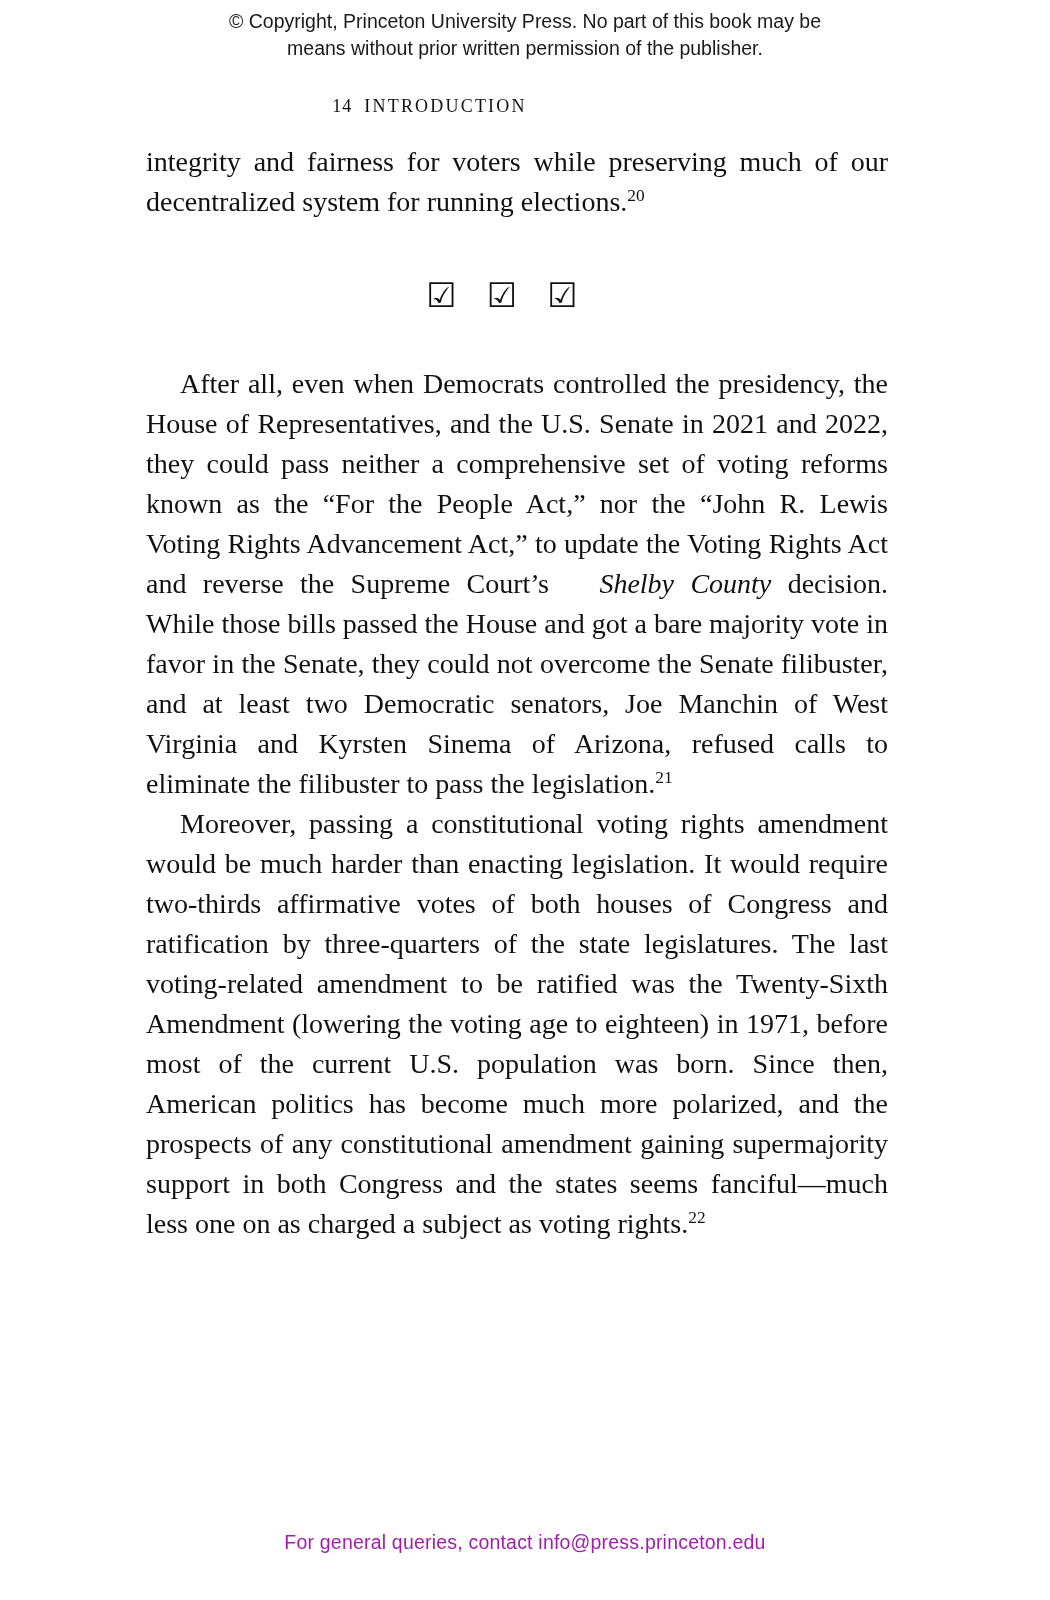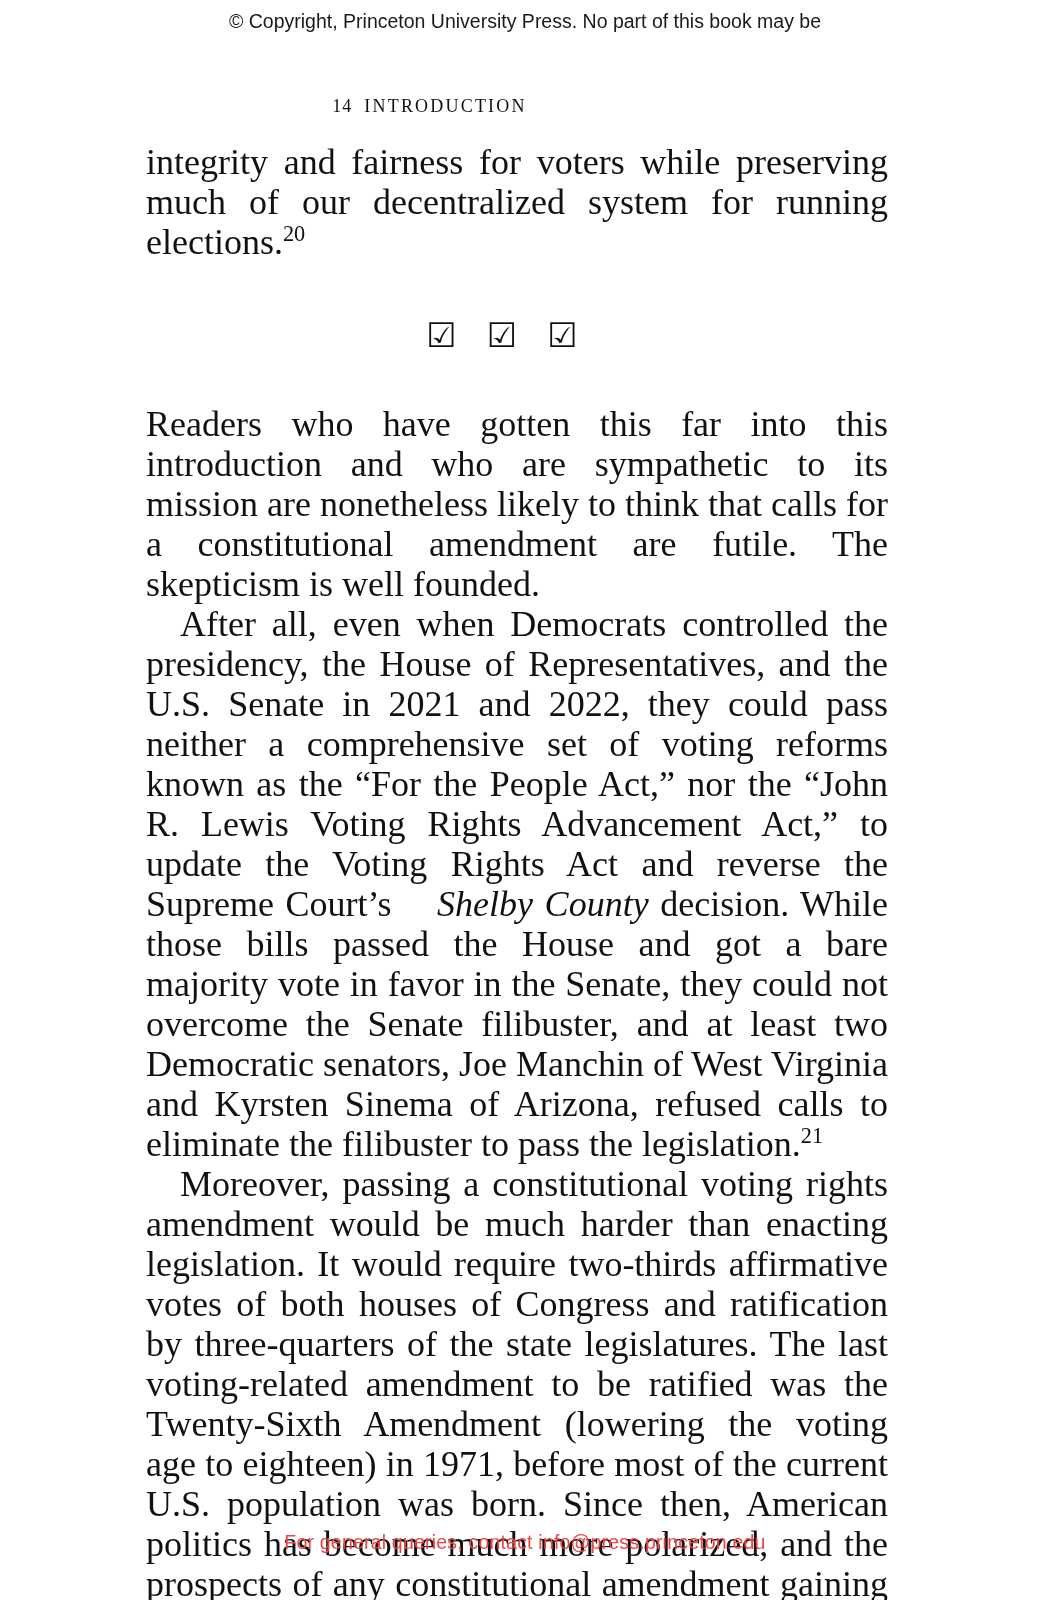--- a/index.html
+++ b/index.html
@@ -54,21 +54,21 @@
 
   .body-area {
     position: absolute;
     top: 142px;
     left: 146px;
     width: 742px;
   }
 
   p.para {
     margin: 0;
-    font-size: 36px;
+    font-size: 28px;
     line-height: 40px;
     text-align: justify;
     text-justify: inter-word;
     hyphens: none;
     -webkit-hyphens: none;
   }
   p.para.indent {
     text-indent: 34px;
   }
   p.para.last-line-left {
@@ -96,48 +96,48 @@
   }
 
   .footer-note {
     position: absolute;
     bottom: 46px;
     left: 0;
     width: 1050px;
     text-align: center;
     font-family: "Liberation Sans", sans-serif;
     font-size: 19.5px;
-    color: #ef4444;
+    color: #a21caf;
     letter-spacing: 0.2px;
   }
 
   em { font-style: italic; margin-left: 34px; }
 </style>
 </head>
 <body>
 
 <div class="page">
 
   <div class="copyright-notice">
     <span class="cline">© Copyright, Princeton University Press. No part of this book may be</span>
+    <span class="cline">means without prior written permission of the publisher.</span>
   </div>
 
   <div class="running-head">
     <span class="folio">14</span><span>INTRODUCTION</span>
   </div>
 
   <div class="body-area">
 
     <p class="para last-line-left"><span>integrity and fairness for voters while preserving much of our decentralized system for running elections.</span><sup>20</sup></p>
 
     <div class="ornament">
       <span>☑</span><span>☑</span><span>☑</span>
     </div>
 
-    <p class="para last-line-left">Readers who have gotten this far into this introduction and who are sympathetic to its mission are nonetheless likely to think that calls for a constitutional amendment are futile. The skepticism is well founded.</p>
 
     <p class="para indent last-line-left"><span>After all, even when Democrats controlled the presidency, the House of Representatives, and the U.S. Senate in 2021 and 2022, they could pass neither a comprehensive set of voting reforms known as the “For the People Act,” nor the “John R. Lewis Voting Rights Advancement Act,” to update the Voting Rights Act and reverse the Supreme Court’s </span><em>Shelby County</em><span> decision. While those bills passed the House and got a bare majority vote in favor in the Senate, they could not overcome the Senate filibuster, and at least two Democratic senators, Joe Manchin of West Virginia and Kyrsten Sinema of Arizona, refused calls to eliminate the filibuster to pass the legislation.</span><sup>21</sup></p>
 
     <p class="para indent last-line-left"><span>Moreover, passing a constitutional voting rights amendment would be much harder than enacting legislation. It would require two-thirds affirmative votes of both houses of Congress and ratification by three-quarters of the state legislatures. The last voting-related amendment to be ratified was the Twenty-Sixth Amendment (lowering the voting age to eighteen) in 1971, before most of the current U.S. population was born. Since then, American politics has become much more polarized, and the prospects of any constitutional amendment gaining supermajority support in both Congress and the states seems fanciful—much less one on as charged a subject as voting rights.</span><sup>22</sup></p>
 
   </div>
 
   <div class="footer-note">For general queries, contact info@press.princeton.edu</div>
 
 </div>

